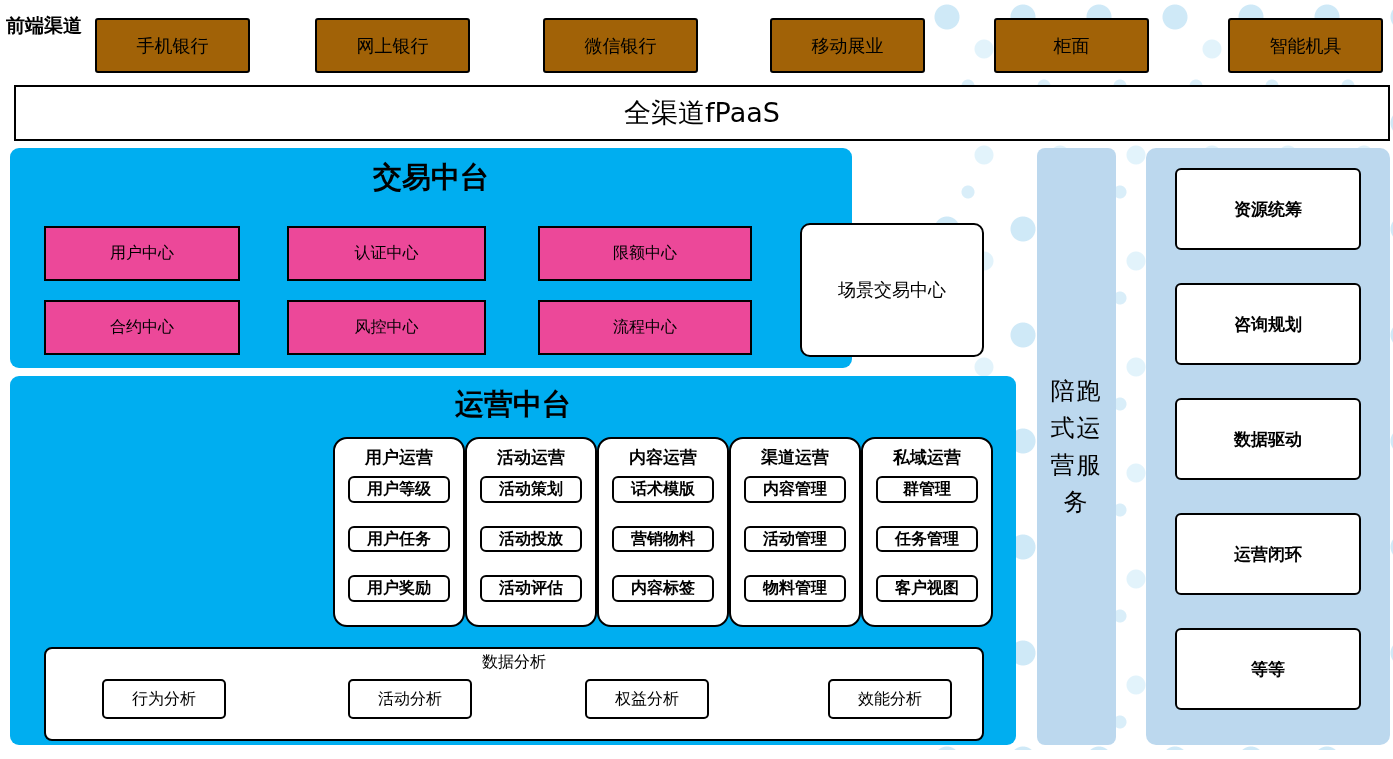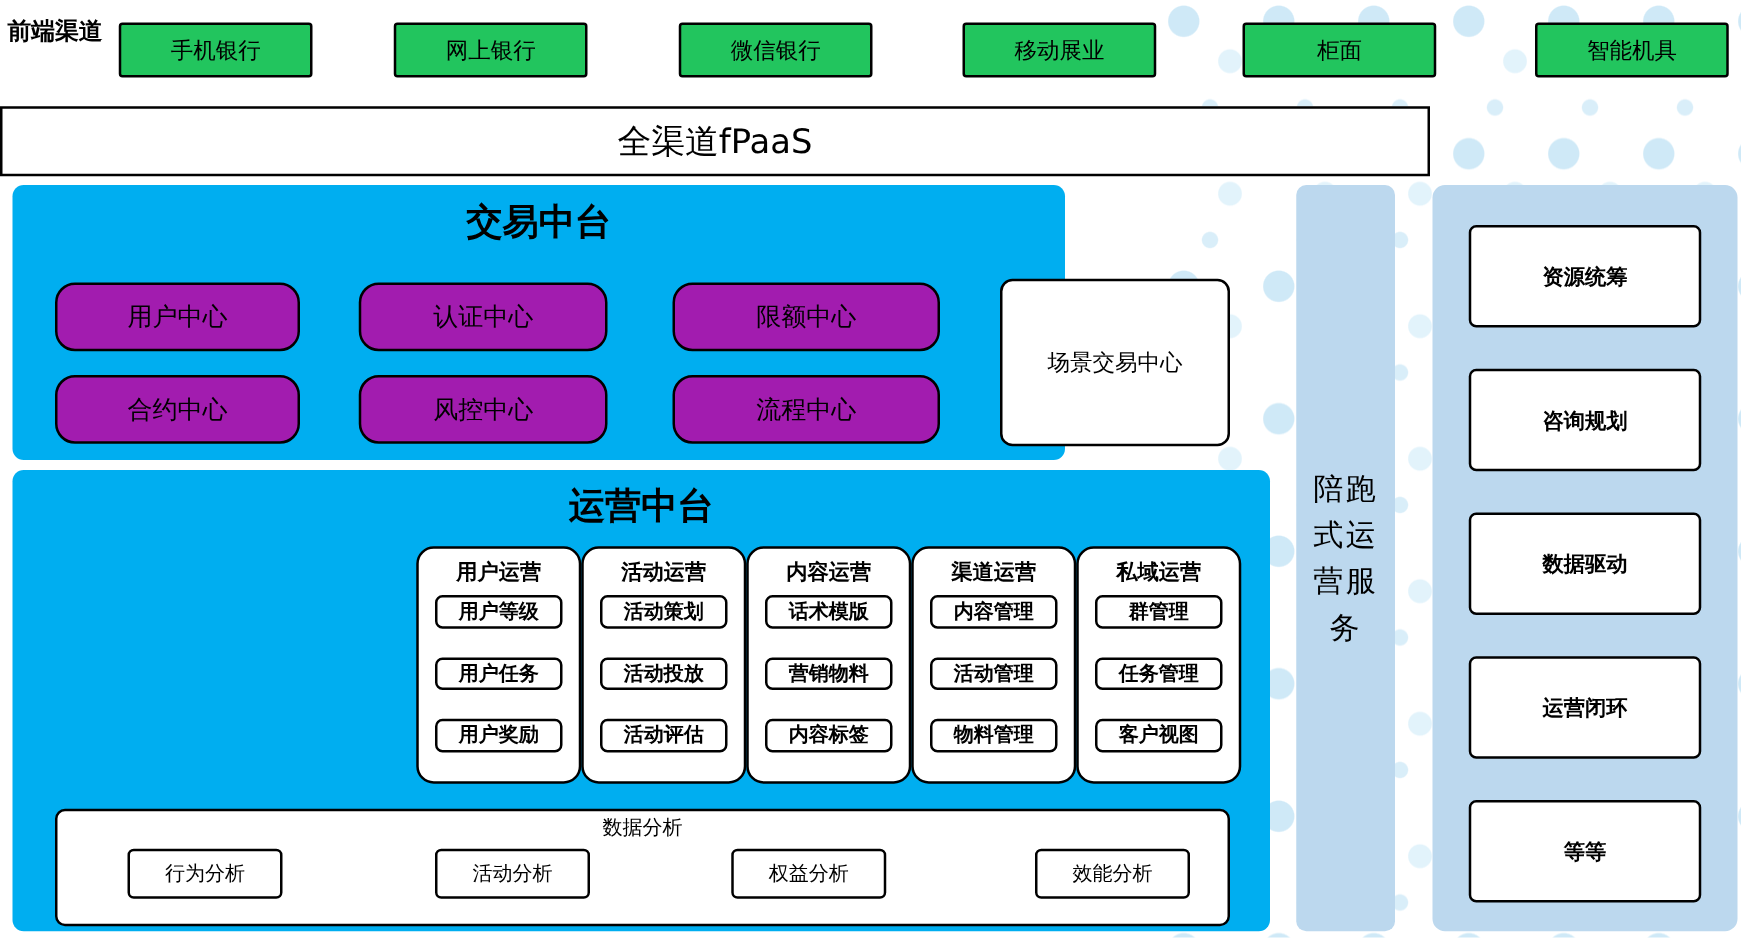--- a/index.html
+++ b/index.html
@@ -19,47 +19,47 @@
   }
   .layer { position:absolute; z-index:1; }
 
   
   .front-label {
     left:6px; top:8px; width:86px;
     font-family:"DejaVu Serif","Liberation Serif",serif;
     font-weight:bold; font-size:19px; line-height:34px; text-align:left;
   }
   .chan-box {
-    position:absolute; top:18px; height:44px; width:155px;
-    background:#22c55e; border:2px solid #000; border-radius:3px;
+    position:absolute; top:18px; height:55px; width:155px;
+    background:#a16207; border:2px solid #000; border-radius:3px;
     display:flex; align-items:center; justify-content:center;
     font-size:18px;
   }
 
   
   .fpaas {
-    left:0; top:85px; width:1144px; height:56px;
+    left:14px; top:85px; width:1376px; height:56px;
     background:#fff; border:2px solid #000;
     display:flex; align-items:center; justify-content:center;
     font-size:27px;
   }
 
   
   .blue-block { background:#00AEF0; border-radius:9px; }
   .block-title {
     position:absolute; left:0; right:0; text-align:center;
     font-family:"DejaVu Serif","Liberation Serif",serif;
     font-weight:bold; font-size:29px;
   }
   .trade { left:10px; top:148px; width:842px; height:220px; }
   .ops   { left:10px; top:376px; width:1006px; height:369px; }
 
   .center-box {
-    position:absolute; background:#a21caf; border:2px solid #000; border-radius:16px;
-    display:flex; align-items:center; justify-content:center; font-size:20px;
+    position:absolute; background:#ec4899; border:2px solid #000; border-radius:0;
+    display:flex; align-items:center; justify-content:center; font-size:16px;
   }
   .scene-box {
     position:absolute; left:790px; top:75px; width:184px; height:134px;
     background:#fff; border:2px solid #000; border-radius:10px;
     display:flex; align-items:center; justify-content:center; font-size:18px;
   }
 
   
   .ops-cols {
     position:absolute; left:34px; top:61px; width:949px; height:190px;
@@ -96,21 +96,21 @@
     display:flex; align-items:center; justify-content:center;
   }
   .companion-text {
     width:56px; font-size:24px; line-height:37px; text-align:center;
     word-break:break-all; letter-spacing:2px;
   }
   .svc-col {
     left:1146px; top:148px; width:244px; height:597px;
     background:#BCD8EE; border-radius:10px;
     display:flex; flex-direction:column; align-items:center;
-    padding-top:32px; gap:33px;
+    padding-top:20px; gap:33px;
   }
   .svc-box {
     width:186px; height:82px; flex:0 0 82px;
     background:#fff; border:2px solid #000; border-radius:6px;
     display:flex; align-items:center; justify-content:center;
     font-size:17px; font-weight:bold;
   }
 </style>
 </head>
 <body>

